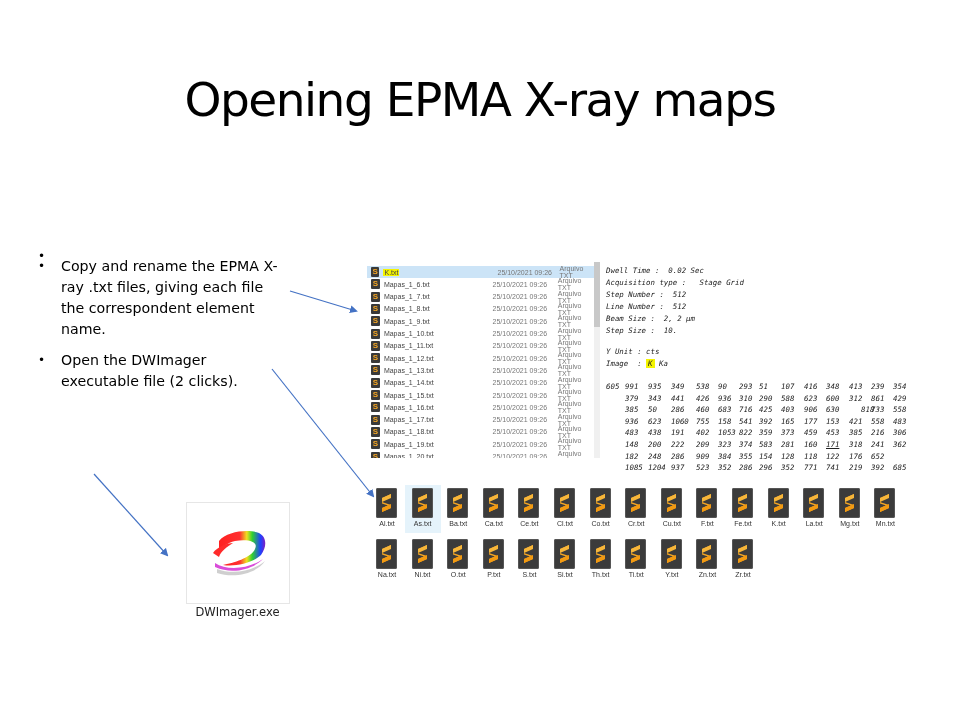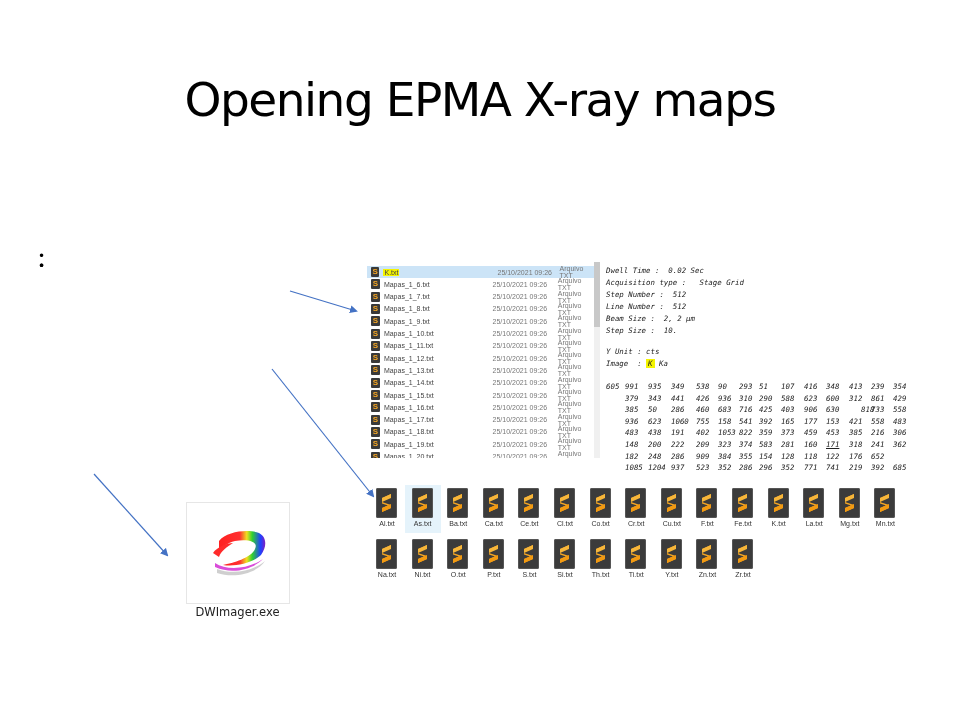--- a/index.html
+++ b/index.html
@@ -35,22 +35,22 @@
   .dw-label { position: absolute; left: 180px; top: 605px; width: 115px; text-align: center; font-size: 11.5px; font-family: "DejaVu Sans", sans-serif; color: #222; }
   svg.arrows { position: absolute; left: 0; top: 0; }
 </style>
 </head>
 <body>
 
 <div class="title">Opening EPMA X-ray maps</div>
 
 <div class="bullets">
   <div class="bullet"><span class="dot">•</span></div>
-  <div class="bullet"><span class="dot">•</span></div>
-  <div class="bullet"><span class="dot">•</span></div>
+  <div class="bullet"><span class="dot">•</span><span>Copy and rename the EPMA X-ray .txt files, giving each file the correspondent element name.</span></div>
+  <div class="bullet"><span class="dot">•</span><span>Open the DWImager executable file (2 clicks).</span></div>
 </div>
 
 <div class="explorer" id="explorer">
     <div class="ex-row selected" style="top: 4px;">
       <span class="ficon">S</span>
       <span class="fname hl">K.txt</span>
       <span class="fdate">25/10/2021 09:26</span>
       <span class="ftype">Arquivo TXT</span>
     </div>
     <div class="ex-row" style="top: 16.3px;">

